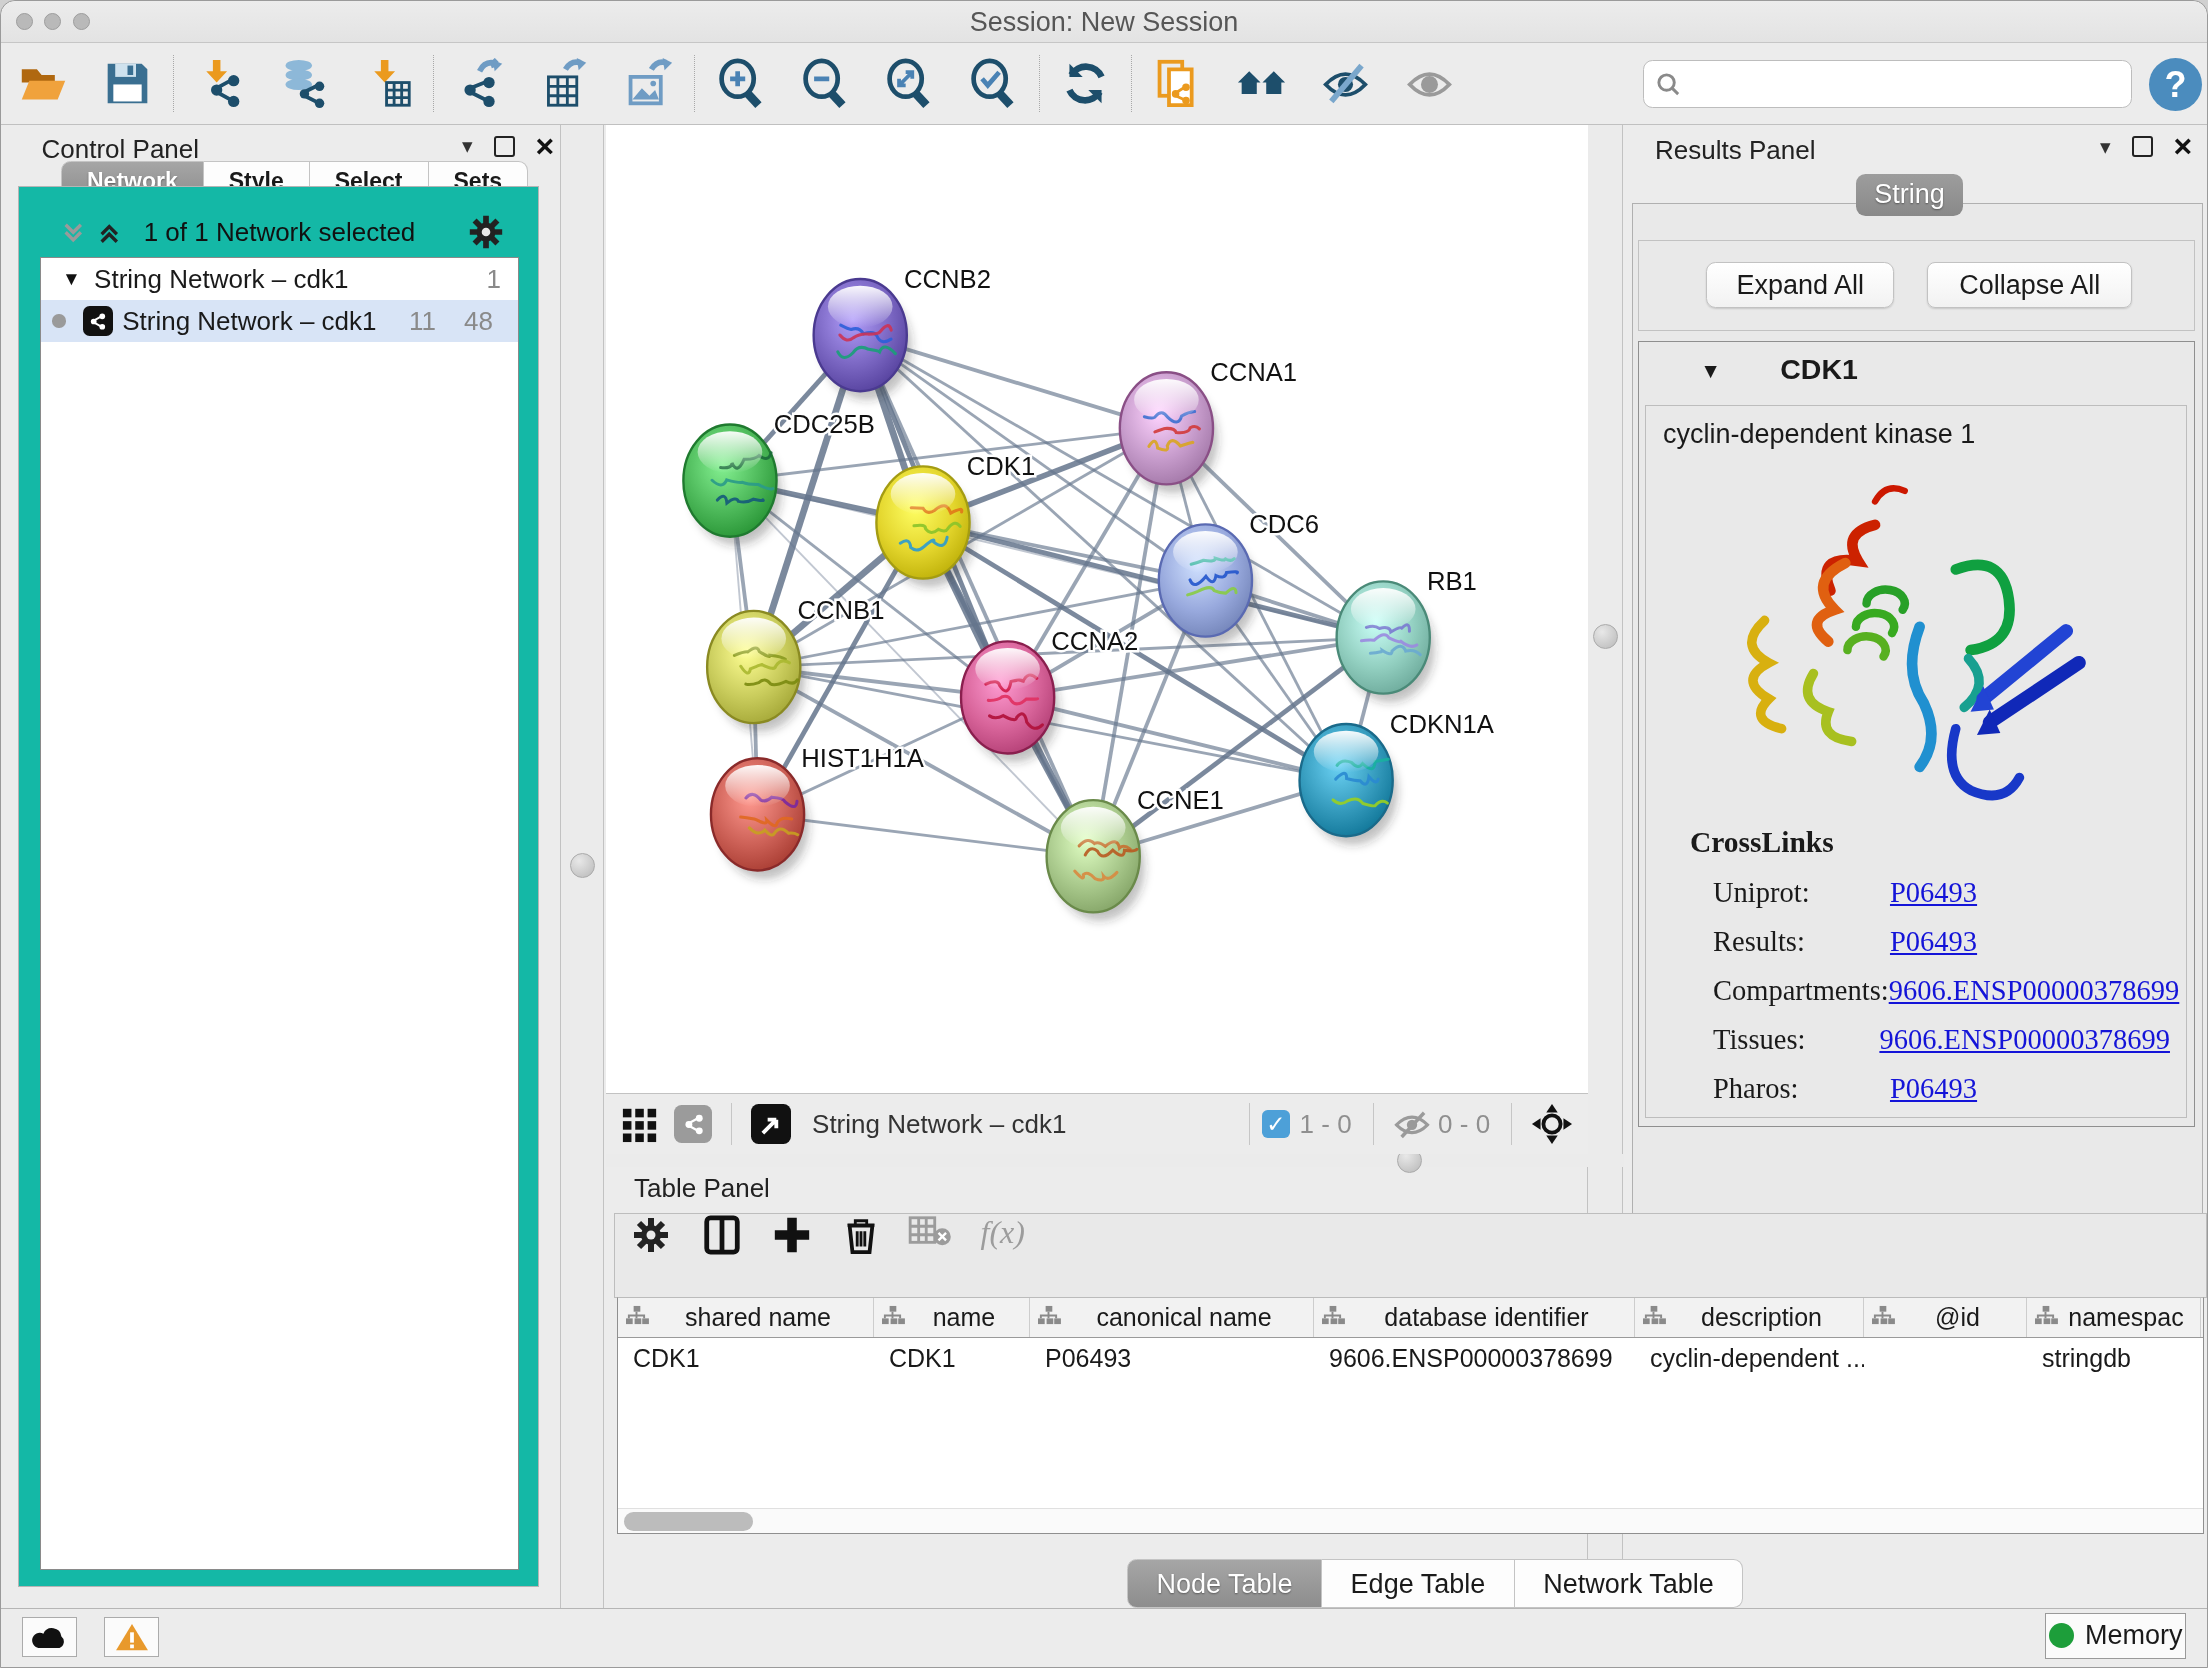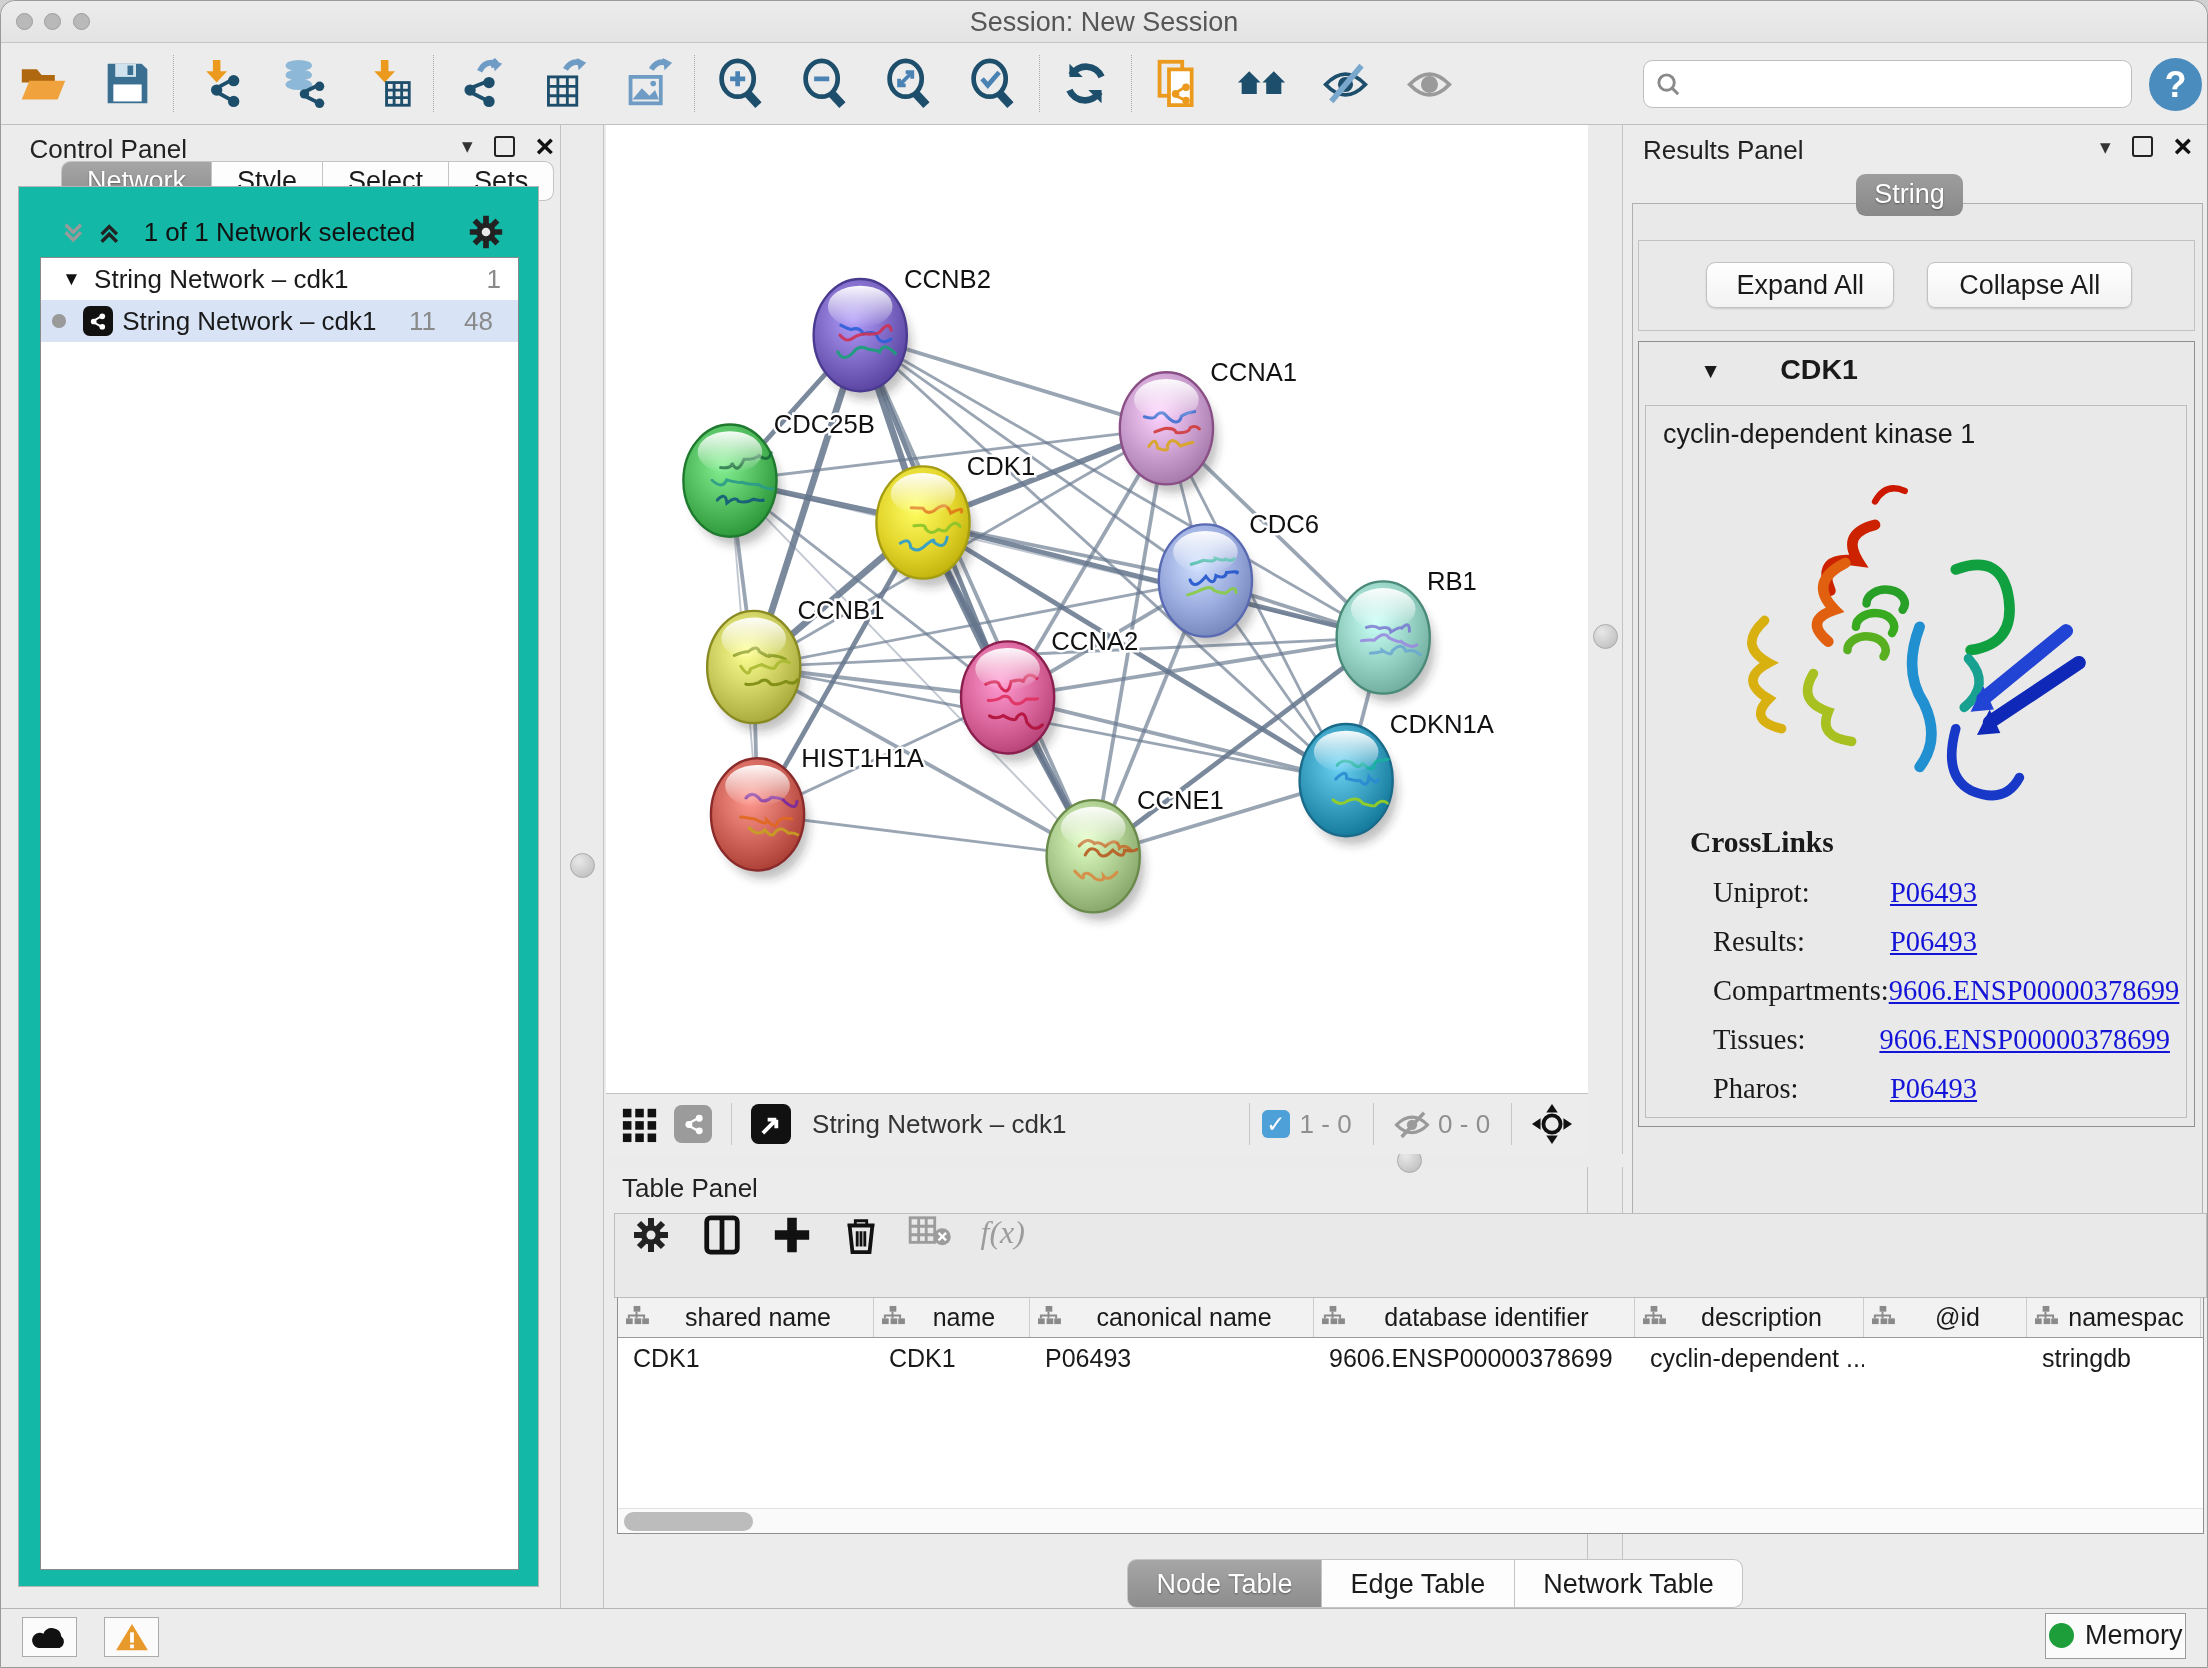--- a/index.html
+++ b/index.html
@@ -13,28 +13,28 @@
   
   .toolbar{position:absolute;left:0;top:42px;right:0;height:82px;background:#ececec;border-bottom:1px solid #c0c0c0;display:flex;align-items:center;}
   .tbtn{width:84px;height:67px;display:flex;align-items:center;justify-content:center;}
   .tbtn svg{width:51px;height:51px;}
   .tsep{width:0;height:57px;border-left:1.9px dotted #a8a8a8;margin:0 3.8px;}
   .searchbox{position:absolute;left:1642px;top:17px;width:489px;height:48px;background:#fff;border:1.9px solid #bdbdbd;border-radius:9.5px;display:flex;align-items:center;padding:0 11.4px;}
   .searchbox svg{width:27px;height:27px;margin-right:7.6px;flex:0 0 auto;}
   .searchbox input{border:none;outline:none;flex:1;font-size:25px;font-family:"Liberation Sans",sans-serif;background:transparent;}
   .helpbtn{position:absolute;left:2148px;top:15px;width:53px;height:53px;border-radius:50%;background:#4b8cbe;color:#fff;font-size:36px;font-weight:bold;text-align:center;line-height:53px;}
   
-  .ph{position:absolute;height:46px;font-size:26px;color:#222;}
+  .ph{position:absolute;height:46px;font-size:26px;color:#222;margin-left:12px;}
   .ph-icons{position:absolute;top:5.7px;display:flex;align-items:center;gap:21px;}
   .menu-arrow{font-size:21px;color:#333;}
   .floaticon{width:21px;height:21px;border:2.9px solid #222;border-radius:2.9px;}
   .closeicon{font-size:32px;font-weight:bold;color:#111;line-height:21px;}
   
   .cp-tabs{position:absolute;left:60px;top:160px;display:flex;}
-  .tab{height:40px;line-height:38px;padding:0 25px;background:#fdfdfd;border:1px solid #c4c4c4;border-left:none;font-size:27px;}
+  .tab{height:40px;line-height:38px;padding:0 25px;background:#fdfdfd;border:1px solid #c4c4c4;border-left:none;font-size:23px;font-weight:bold;}
   .tab:first-child{border-left:1px solid #c4c4c4;border-radius:9.5px 0 0 9.5px;}
   .tab:last-child{border-radius:0 9.5px 9.5px 0;}
   .tab.active{background:linear-gradient(#a6a6a6,#8d8d8d);color:#fff;text-shadow:0 1px 1.9px rgba(0,0,0,.4);}
   .cp-box{position:absolute;left:17px;top:185px;width:521px;height:1401px;background:#14b8a6;border:1px solid #b5b5b5;}
   .cp-selrow{position:absolute;left:21px;top:28.5px;width:479px;height:38px;}
   .chev{position:absolute;top:3.8px;}
   .cp-status{position:absolute;left:0;right:0;text-align:center;font-size:26px;color:#111;top:1.9px;}
   .gearbtn{position:absolute;right:13.3px;top:-3.8px;}
   .treebox{position:absolute;left:21px;top:70px;width:479px;height:1313px;background:#fff;border:1.9px solid #8a8a8a;}
   .trow{position:relative;height:42px;display:flex;align-items:center;font-size:26px;}

